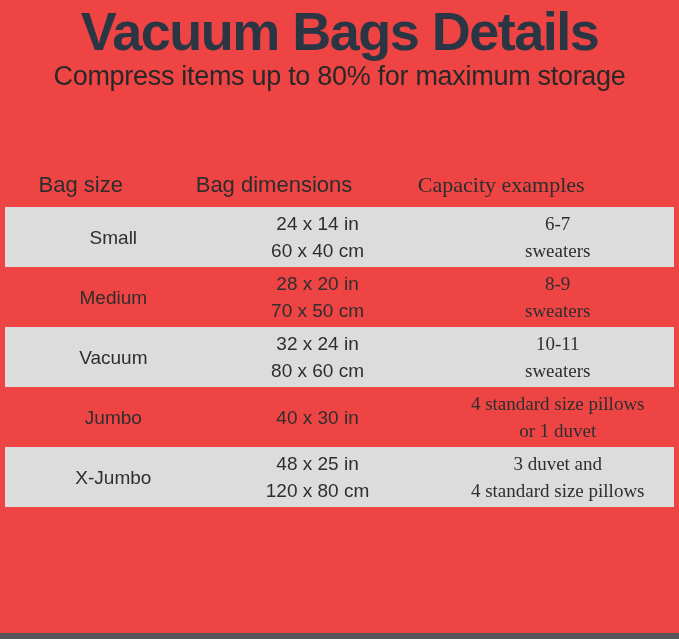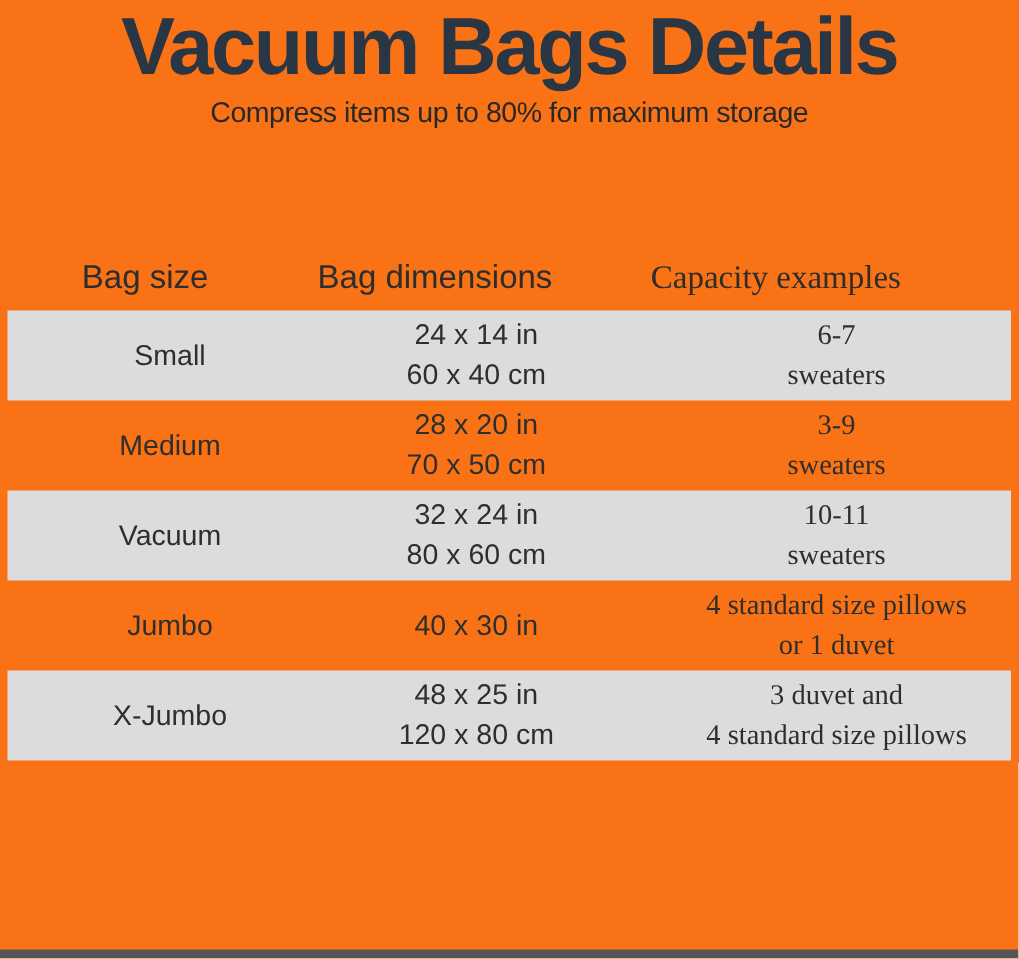--- a/index.html
+++ b/index.html
@@ -1,45 +1,45 @@
 <!DOCTYPE html>
 <html><head>
 <meta charset="utf-8">
 <style>
   html, body { margin: 0; padding: 0; background: #ffffff; }
   .page {
     position: relative;
     width: 679px;
     height: 639px;
-    background: #f97316;
+    background: #ef4444;
     overflow: hidden;
     font-family: "Liberation Sans", sans-serif;
   }
   .title {
     position: absolute;
     top: 2px; left: 0;
     width: 100%;
     text-align: center;
     font-size: 54px;
     font-weight: bold;
     letter-spacing: -1.5px;
     line-height: 58px;
     color: #2a3644;
   }
   .subtitle {
     position: absolute;
     top: 60px; left: 0;
     width: 100%;
     text-align: center;
-    font-size: 19px;
+    font-size: 27px;
     letter-spacing: -0.3px;
     line-height: 32px;
     color: #282828;
   }
-  .table { position: absolute; top: 163px; left: 16px; width: 616px; }
+  .table { position: absolute; top: 163px; left: 0; width: 616px; }
   .hrow { display: flex; height: 44px; align-items: center; }
   .hcell {
     font-size: 22px;
     color: #2d2d2d;
     text-align: center;
   }
   .c1 { width: 178px; }
   .c2 { width: 248px; text-align: center; }
   .c3 { width: 253px; font-family: Liberation Serif, serif; }
   .rows { position: absolute; top: 207px; left: 0; width: 679px; }
@@ -101,21 +101,21 @@
 
     <div class="row">
       <div class="cell c1">
         <span>Medium</span>
       </div>
       <div class="cell c2">
         <span>28 x 20 in</span>
         <span>70 x 50 cm</span>
       </div>
       <div class="cell c3">
-        <span>3-9</span>
+        <span>8-9</span>
         <span>sweaters</span>
       </div>
     </div>
 
     <div class="row">
       <div class="stripe-bg"></div>
       <div class="cell c1">
         <span>Vacuum</span>
       </div>
       <div class="cell c2">

